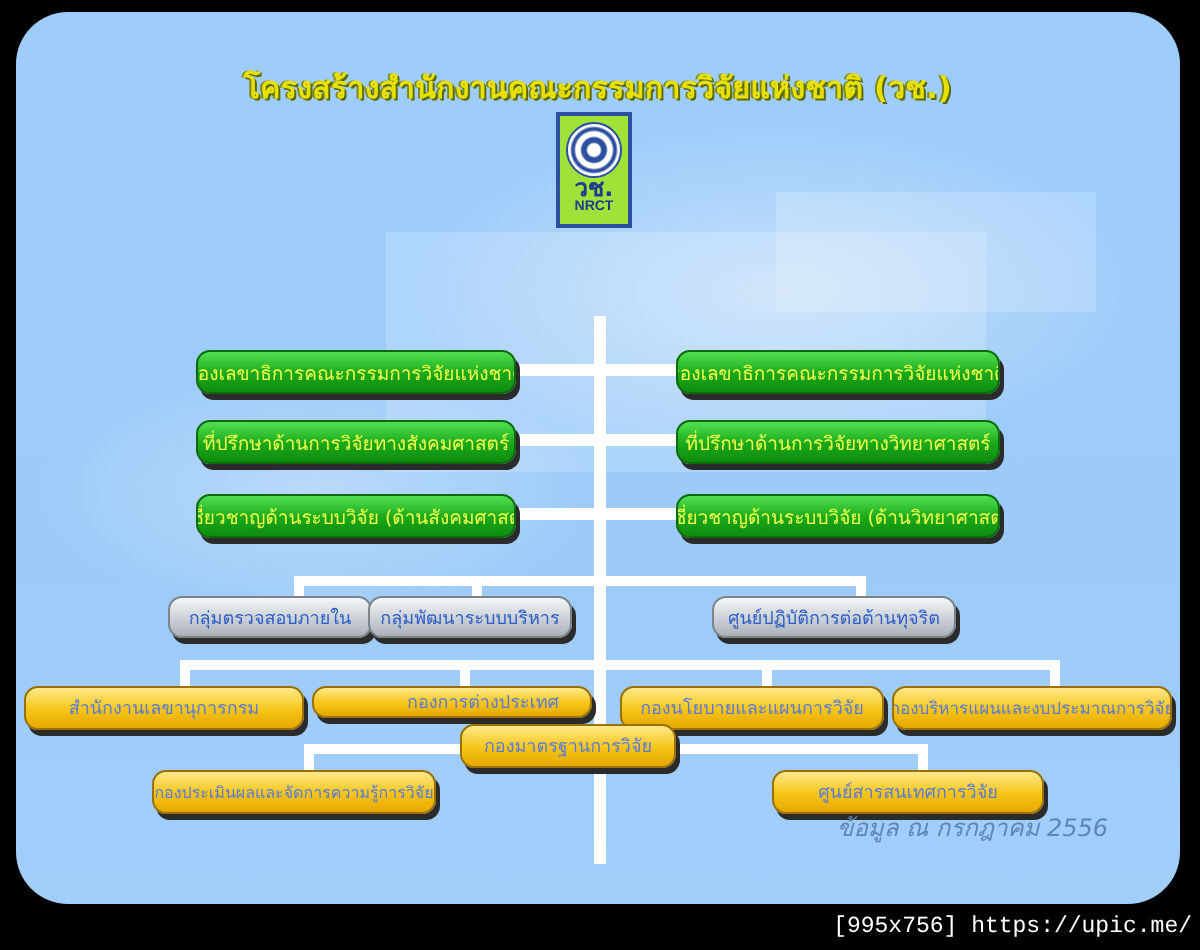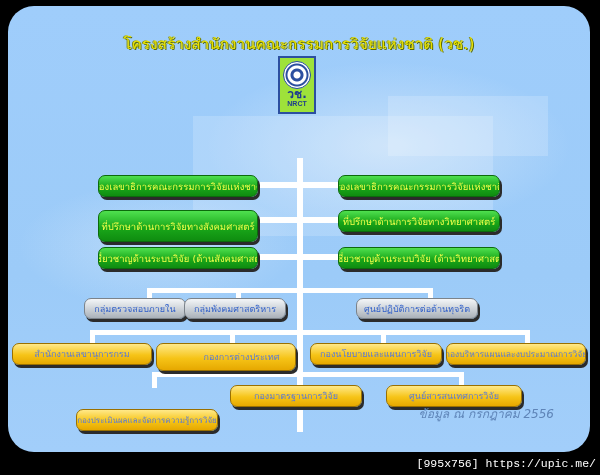--- a/index.html
+++ b/index.html
@@ -7,21 +7,21 @@
   .panel {
     position:absolute; left:8px; top:6px; width:582px; height:446px;
     border-radius:26px;
     background:
       radial-gradient(ellipse 260px 120px at 380px 140px, rgba(230,240,250,0.55), rgba(230,240,250,0) 70%),
       radial-gradient(ellipse 200px 90px at 150px 240px, rgba(220,235,250,0.45), rgba(220,235,250,0) 70%),
       linear-gradient(#9fcdfb, #9ccbf8 60%, #a2cefa);
     overflow:hidden;
   }
   .bldg { position:absolute; background:rgba(255,255,255,0.18); }
-  .title { position:absolute; left:0; right:0; top:26px; text-align:center; font-size:15px; font-weight:normal; color:#e8e000;
+  .title { position:absolute; left:0; right:0; top:26px; text-align:center; font-size:15px; font-weight:bold; color:#e8e000;
            text-shadow:1px 1px 0 #5a6a00, -1px 0 0 #7a8a20; letter-spacing:0.2px; }
   .logo { position:absolute; left:270px; top:50px; width:38px; height:58px; background:#9ee23a; border:2px solid #2c4fa0; box-sizing:border-box; text-align:center; }
   .logo .seal { width:26px; height:26px; border-radius:50%; margin:3px auto 0; background:radial-gradient(circle, #fff 0 3px, #2c4fa0 4px 6px, #fff 7px 9px, #2c4fa0 10px 11px, #fff 12px); border:1px solid #2c4fa0; }
   .logo .abbr { font-size:12px; font-weight:bold; color:#1d3b8f; line-height:11px; }
   .logo .en { font-size:7px; font-weight:bold; color:#1d3b8f; line-height:8px; font-family:Liberation Sans, sans-serif; }
   .ln { position:absolute; background:#ffffff; }
   .box { position:absolute; box-sizing:border-box; border-radius:7px; display:flex; align-items:center; justify-content:center;
          font-size:9px; white-space:nowrap; overflow:hidden; box-shadow:2px 3px 0 #2b2b2b; }
   .green { background:linear-gradient(#4fe04f, #1aa81a 55%, #0f8c10); color:#f2ff4a; border:1px solid #0c6a0c; font-size:9.5px; }
   .gray { background:linear-gradient(#f4f6f8, #c7cdd3 60%, #aab1b8); color:#2d5dc8; border:1px solid #7c838a; }
@@ -60,35 +60,35 @@
   <div class="ln" style="left:222px;top:324px;width:5px;height:16px;"></div>
   <div class="ln" style="left:373px;top:324px;width:5px;height:16px;"></div>
   <div class="ln" style="left:517px;top:324px;width:5px;height:16px;"></div>
 
   <div class="ln" style="left:144px;top:366px;width:312px;height:5px;"></div>
   <div class="ln" style="left:144px;top:366px;width:5px;height:16px;"></div>
   <div class="ln" style="left:451px;top:366px;width:5px;height:16px;"></div>
 
 
   <div class="box green" style="left:90px;top:169px;width:160px;height:22px;">รองเลขาธิการคณะกรรมการวิจัยแห่งชาติ</div>
-  <div class="box green" style="left:90px;top:204px;width:160px;height:32px;">ที่ปรึกษาด้านการวิจัยทางสังคมศาสตร์</div>
+  <div class="box green" style="left:90px;top:204px;width:160px;height:22px;">ที่ปรึกษาด้านการวิจัยทางสังคมศาสตร์</div>
   <div class="box green" style="left:90px;top:241px;width:160px;height:22px;">ผู้เชี่ยวชาญด้านระบบวิจัย (ด้านสังคมศาสตร์)</div>
 
   <div class="box green" style="left:330px;top:169px;width:162px;height:22px;">รองเลขาธิการคณะกรรมการวิจัยแห่งชาติ</div>
   <div class="box green" style="left:330px;top:204px;width:162px;height:22px;">ที่ปรึกษาด้านการวิจัยทางวิทยาศาสตร์</div>
   <div class="box green" style="left:330px;top:241px;width:162px;height:22px;">ผู้เชี่ยวชาญด้านระบบวิจัย (ด้านวิทยาศาสตร์)</div>
 
   <div class="box gray" style="left:76px;top:292px;width:102px;height:21px;">กลุ่มตรวจสอบภายใน</div>
-  <div class="box gray" style="left:176px;top:292px;width:102px;height:21px;">กลุ่มพังคมศาสตริหาร</div>
+  <div class="box gray" style="left:176px;top:292px;width:102px;height:21px;">กลุ่มพัฒนาระบบบริหาร</div>
   <div class="box gray" style="left:348px;top:292px;width:122px;height:21px;">ศูนย์ปฏิบัติการต่อต้านทุจริต</div>
 
   <div class="box yellow" style="left:4px;top:337px;width:140px;height:22px;">สำนักงานเลขานุการกรม</div>
-  <div class="box yellow" style="left:148px;top:337px;width:140px;height:28px;padding-left:31px;">กองการต่างประเทศ</div>
+  <div class="box yellow" style="left:148px;top:337px;width:140px;height:16px;padding-left:31px;">กองการต่างประเทศ</div>
   <div class="box yellow" style="left:302px;top:337px;width:132px;height:22px;">กองนโยบายและแผนการวิจัย</div>
   <div class="box yellow" style="left:438px;top:337px;width:140px;height:22px;font-size:8.5px;">กองบริหารแผนและงบประมาณการวิจัย</div>
 
-  <div class="box yellow" style="left:68px;top:379px;width:142px;height:22px;font-size:8px;margin-top:24px;">กองประเมินผลและจัดการความรู้การวิจัย</div>
-  <div class="box yellow" style="left:222px;top:379px;width:132px;height:22px;">กองมาตรฐานการวิจัย</div>
+  <div class="box yellow" style="left:68px;top:379px;width:142px;height:22px;font-size:8px;">กองประเมินผลและจัดการความรู้การวิจัย</div>
+  <div class="box yellow" style="left:222px;top:356px;width:108px;height:22px;">กองมาตรฐานการวิจัย</div>
   <div class="box yellow" style="left:378px;top:379px;width:136px;height:22px;">ศูนย์สารสนเทศการวิจัย</div>
 </div>
 
 <div class="footer">ข้อมูล ณ กรกฎาคม 2556</div>
 <div class="wm">[995x756] https://upic.me/</div>
 
 </body></html>

